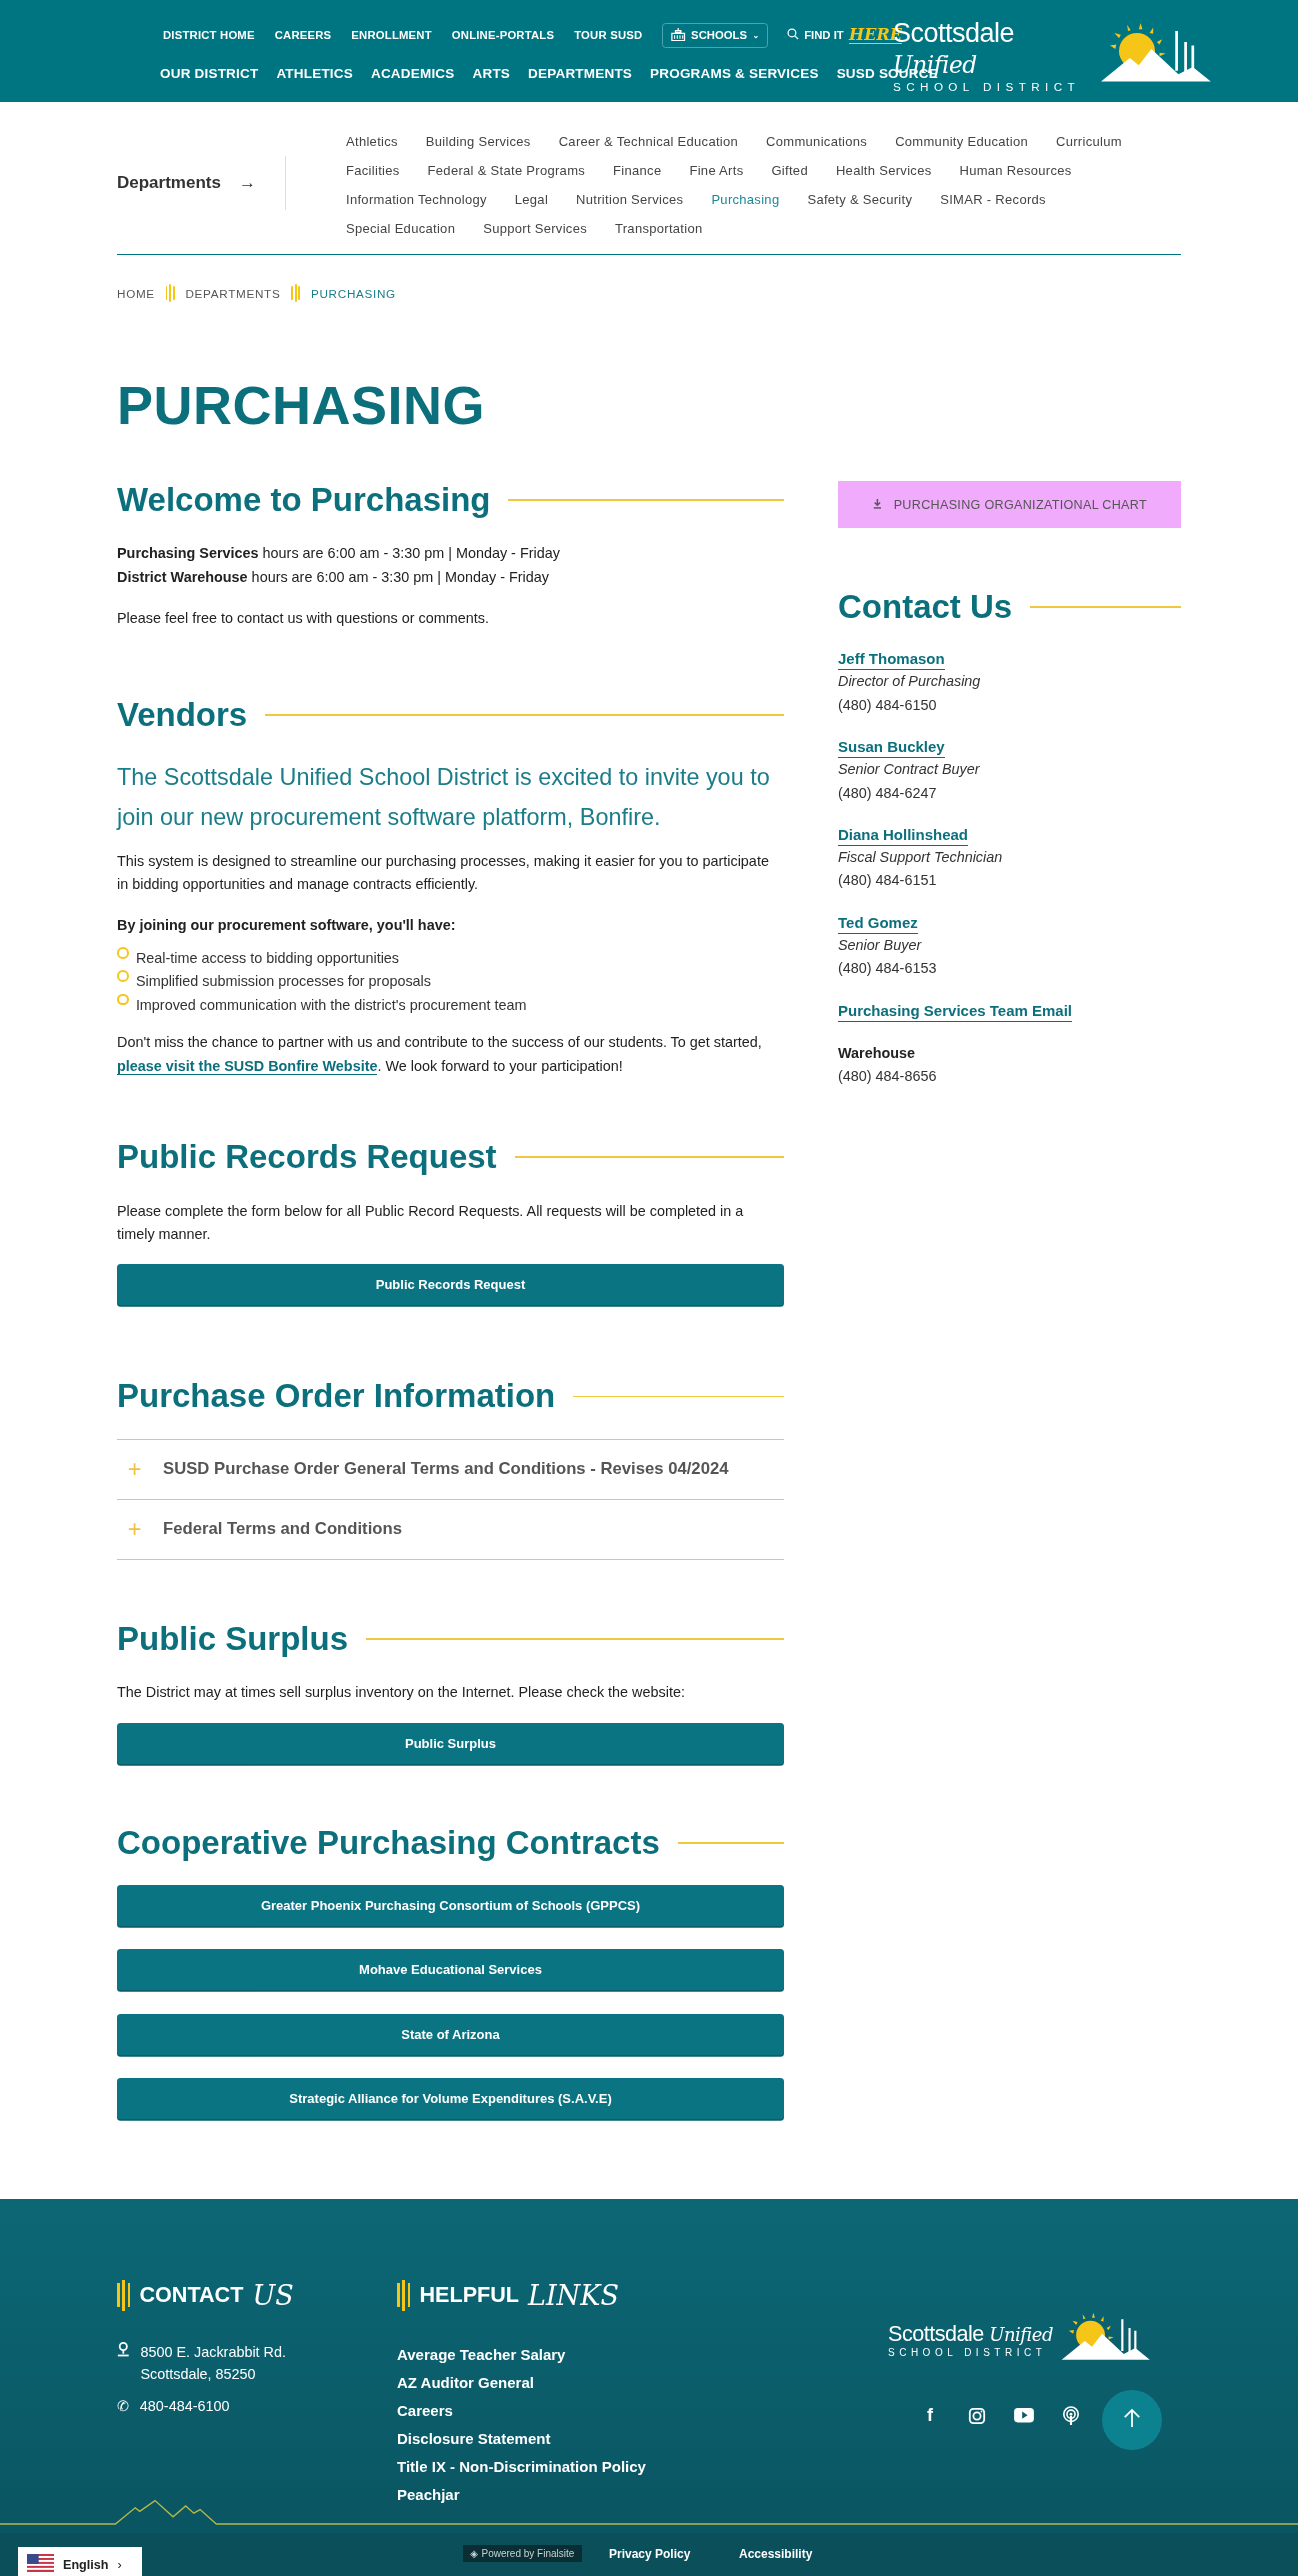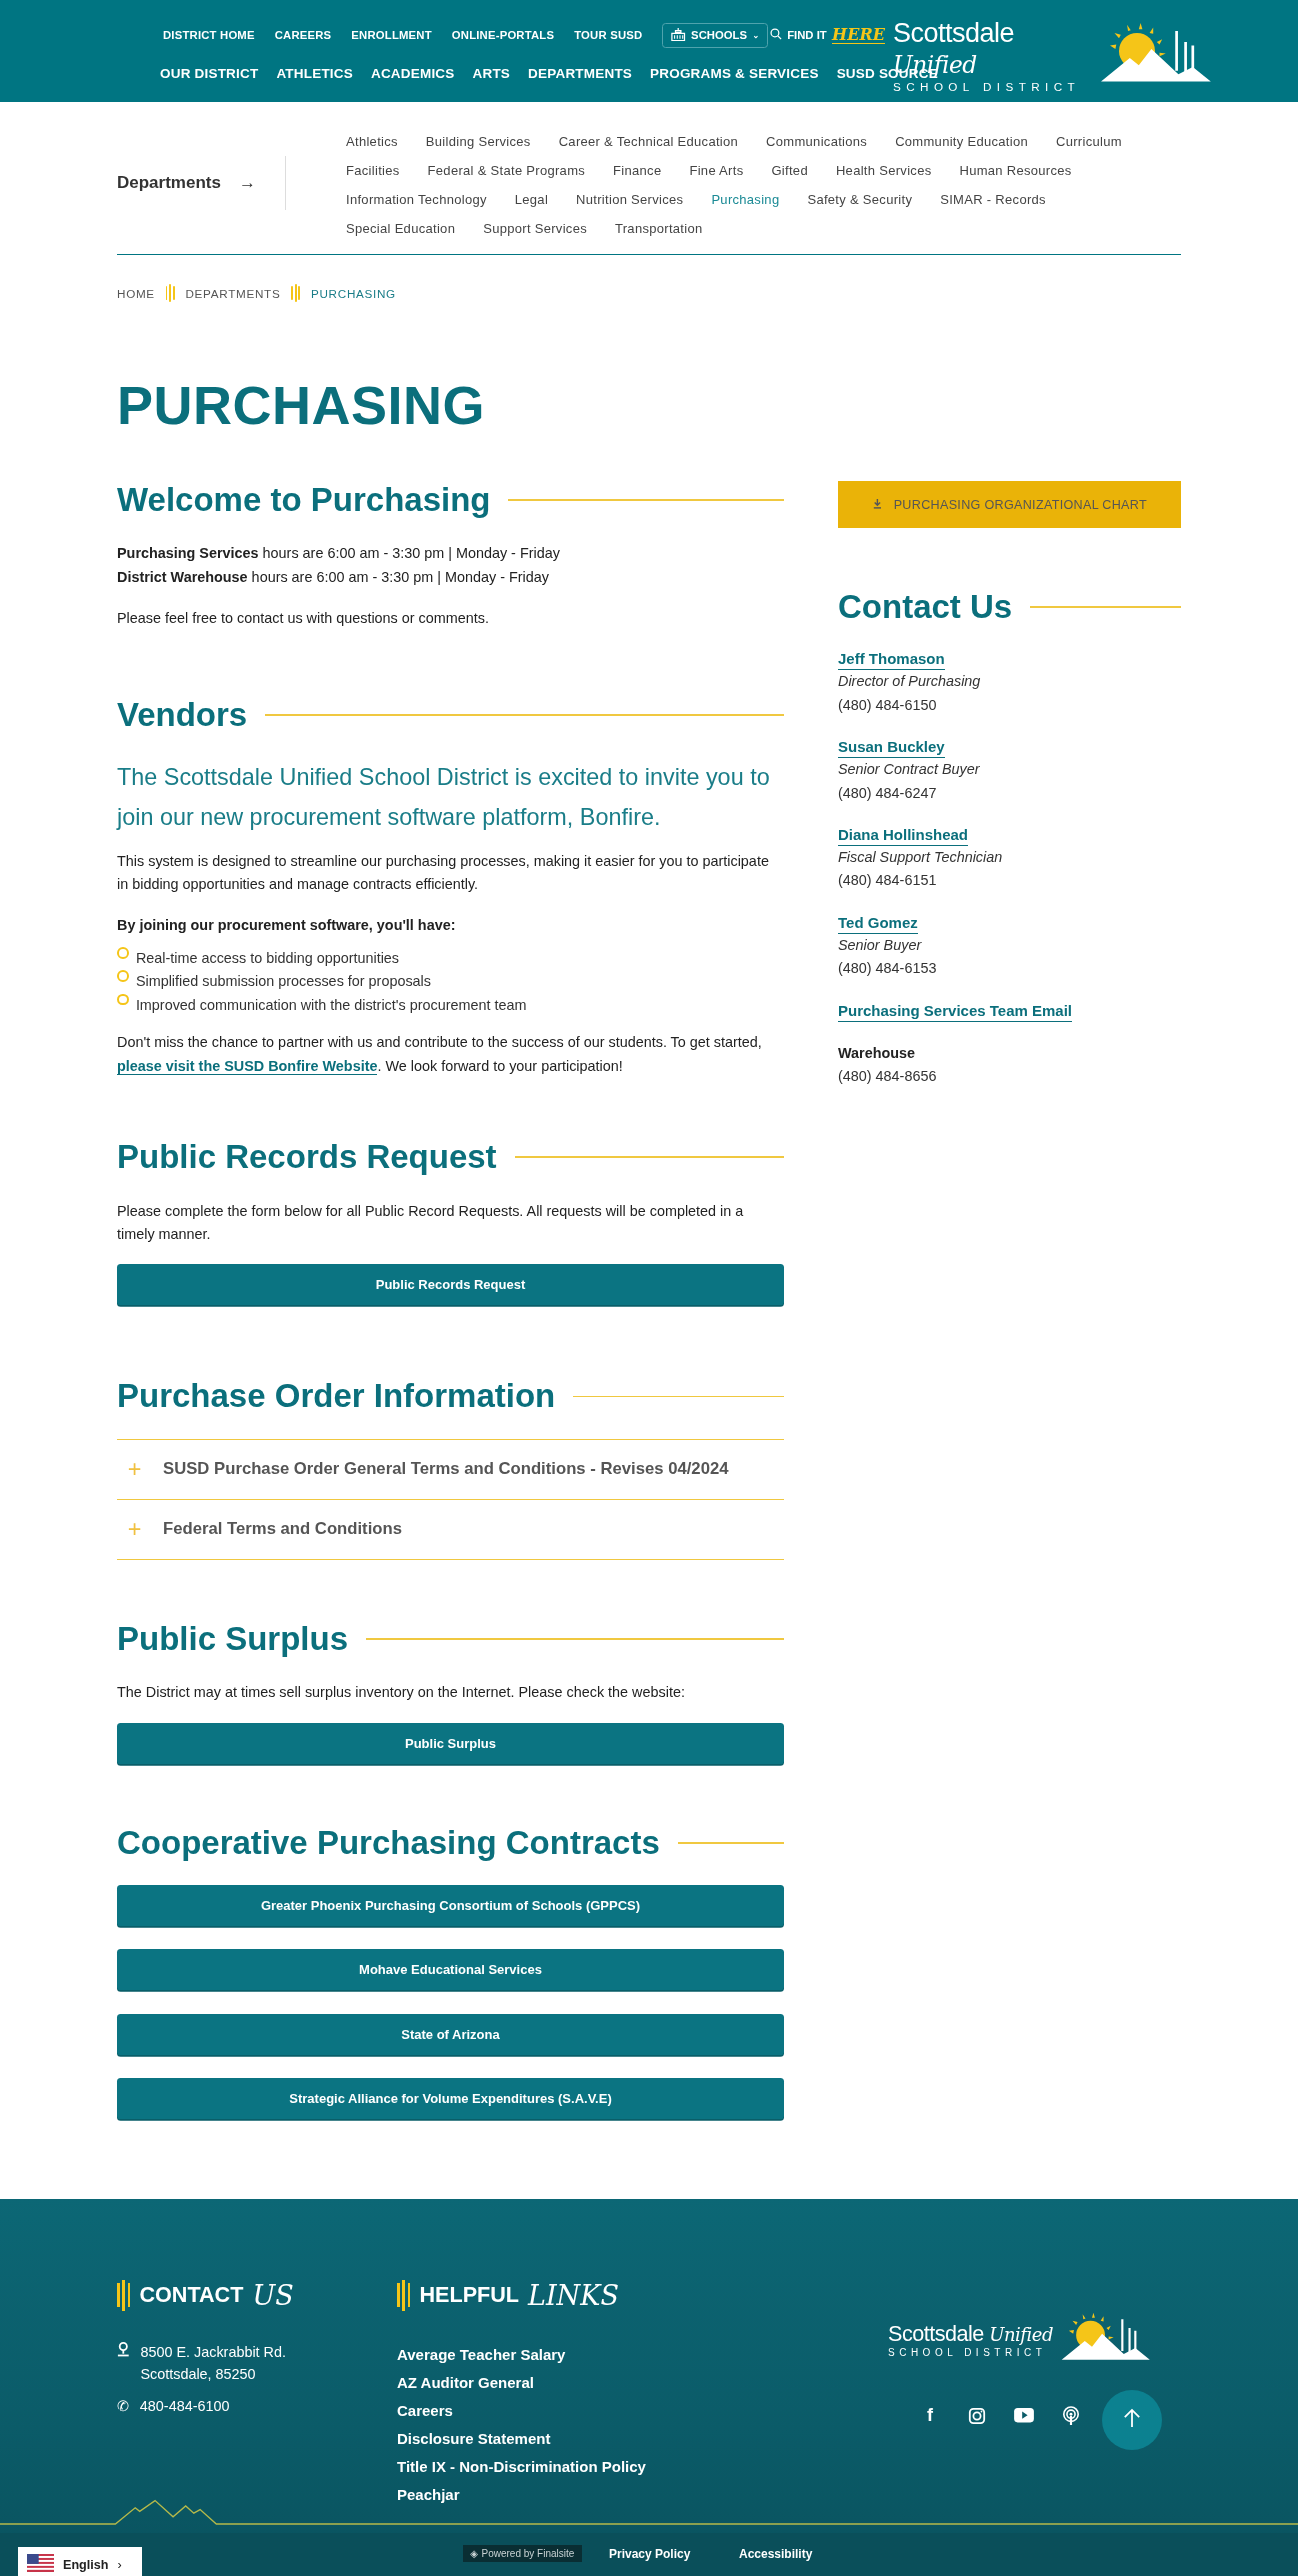--- a/index.html
+++ b/index.html
@@ -2,21 +2,21 @@
 <html style="font-size:14.4px"><head>
 <meta charset="utf-8">
 <style>
 *{box-sizing:border-box;margin:0;padding:0}
 body{width:1298px;font-family:"Liberation Sans",sans-serif;color:#222;background:#fff}
 a{color:inherit;text-decoration:none}
 
 .header{height:102px;background:#007582;position:relative}
 .util-nav{position:absolute;left:163px;top:22.5px;display:flex;align-items:center;gap:0}
 .util-nav .u{color:#fff;font-size:11.3px;font-weight:bold;margin-right:20px;letter-spacing:0.2px}
-.schools-btn{display:flex;align-items:center;gap:5.4px;border:1.8px solid #4fa3ad;border-radius:3.6px;padding:4.5px 8px;color:#fff;font-size:11.3px;font-weight:bold;margin-right:2px}
+.schools-btn{display:flex;align-items:center;gap:5.4px;border:1.8px solid #4fa3ad;border-radius:3.6px;padding:4.5px 8px;color:#fff;font-size:11.3px;font-weight:bold;margin-right:19px}
 .find{display:flex;align-items:center;gap:5.4px;color:#fff;font-size:11.3px;font-weight:bold}
 .find .here{color:#f5c518;font-style:italic;font-size:16px;font-family:"DejaVu Serif",serif;border-bottom:1.8px solid #f5c518;line-height:16px}
 .main-nav{position:absolute;left:160px;top:66px;display:flex}
 .main-nav .m{color:#fff;font-size:13.5px;font-weight:bold;margin-right:18px;letter-spacing:0.2px}
 .logo{position:absolute;left:893px;top:23.4px;width:325px;height:65px;display:flex;align-items:center}
 .logo-text{color:#fff}
 .logo-text .l1{font-size:27px;letter-spacing:-0.5px}
 .logo-text .l1 i{font-family:"DejaVu Serif",serif;font-size:23.4px}
 .logo-text .l2{font-size:11.7px;letter-spacing:5.4px;margin-top:0}
 
@@ -46,21 +46,21 @@
 .lead{font-size:23.4px;line-height:40px;color:#1a7d88;margin:3.6px 0 12.6px}
 .bullets{list-style:none;margin:9px 0 14.4px}
 .bullets li{display:flex;align-items:flex-start;gap:7.2px;font-size:14.4px;line-height:23.4px;color:#333}
 .bullets .dot{width:11.7px;height:11.7px;border-radius:50%;border:2.7px solid #f5c518}
 .link{color:#0b6f7c;font-weight:bold;border-bottom:1.8px solid #0b6f7c}
 .btn{display:block;width:100%;height:41px;background:#0b7482;border-radius:3.6px;color:#fff;font-size:13px;font-weight:bold;text-align:center;line-height:41px;border:none;box-shadow:0 1.8px 0 #095e69}
 .acc{border-top:1.8px solid #f0c840}
 .acc-item{display:flex;align-items:center;gap:21.6px;height:60px;border-bottom:1.8px solid #f0c840;padding-left:10.8px;font-size:16.7px;font-weight:bold;color:#555}
 .acc-item .plus{color:#f0c040;font-size:23.4px;font-weight:normal}
 .coop .btn{margin-bottom:23.4px}
-.org-btn{height:47px;background:#eab308;display:flex;align-items:center;justify-content:center;gap:10.8px;font-size:12.6px;color:#555;letter-spacing:0.3px;margin-top:0}
+.org-btn{height:47px;background:#f0abfc;display:flex;align-items:center;justify-content:center;gap:10.8px;font-size:12.6px;color:#555;letter-spacing:0.3px;margin-top:0}
 .contact-h{margin-top:60px}
 .person{margin-bottom:20px}
 .person .name{display:inline-block;font-size:15px;font-weight:bold;color:#0b6f7c;border-bottom:1.8px solid #0b6f7c;line-height:20px}
 .person .role{font-style:italic;font-size:14.4px;color:#333;line-height:23.4px}
 .person .phone{font-size:14.4px;color:#333;line-height:23.4px}
 .wh .label{font-weight:bold;font-size:14.4px;color:#222;line-height:23.4px}
 
 .footer{margin-top:21.6px;height:383px;background:linear-gradient(180deg,#0c6775 0%,#0b5b68 60%,#09525e 100%);position:relative;color:#fff}
 .fcol{position:absolute;top:81px}
 .fh{display:flex;align-items:center;gap:9px;font-size:21.6px;font-weight:bold;margin-bottom:30px}

